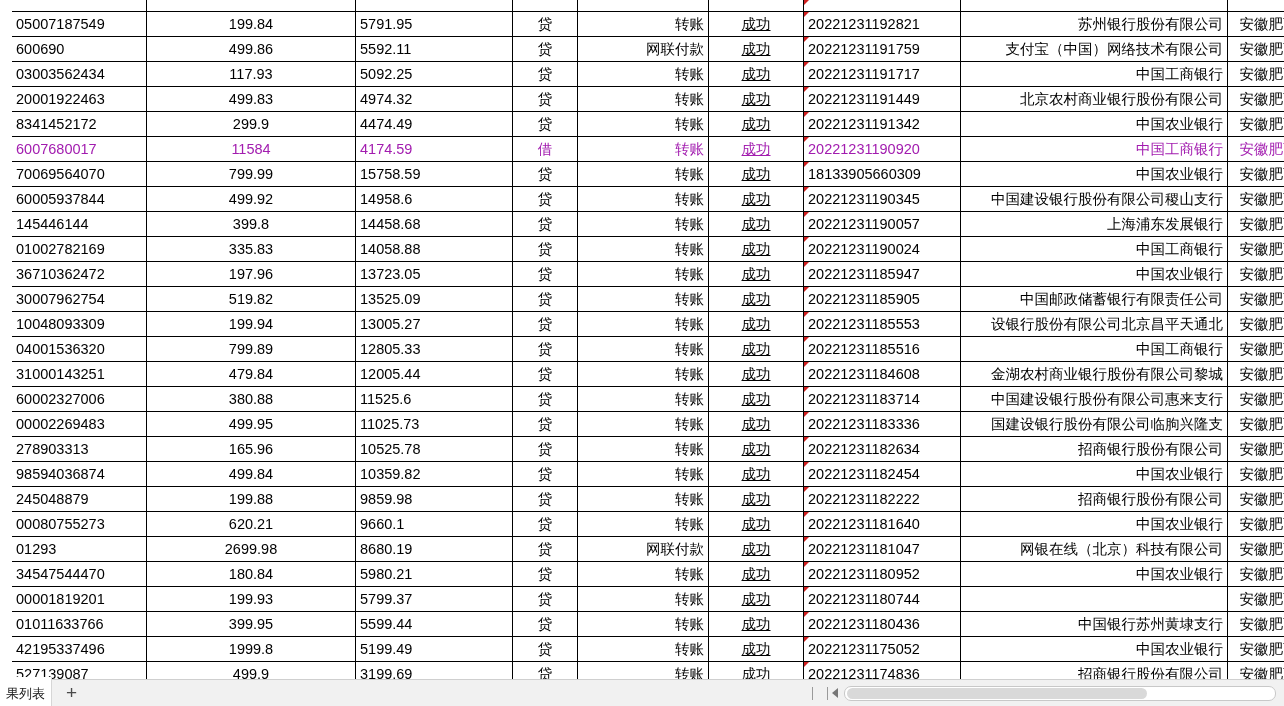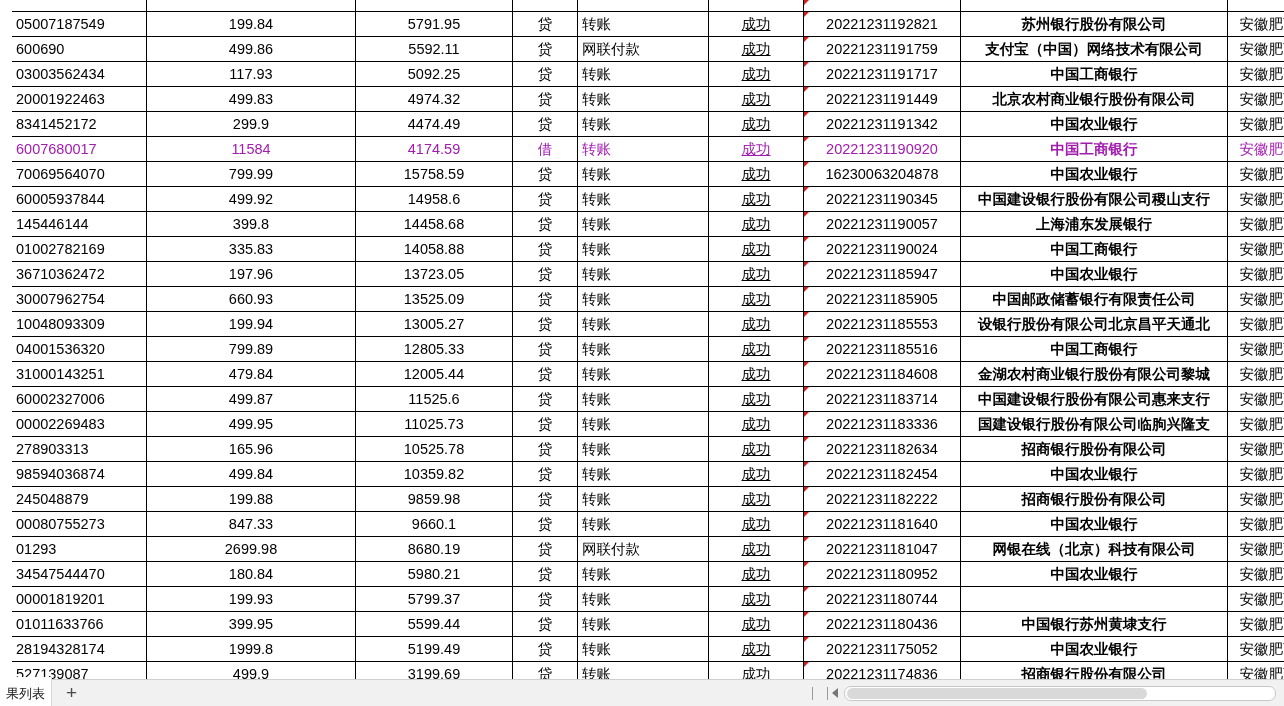--- a/index.html
+++ b/index.html
@@ -36,26 +36,26 @@
     height: 24px;
     padding: 0 4px;
     white-space: nowrap;
     overflow: hidden;
     vertical-align: middle;
     background: #ffffff;
   }
   
   .c0 { width: 126px; text-align: left; }
   .c1 { width: 200px; text-align: center; }
-  .c2 { width: 148px; text-align: center; }
+  .c2 { width: 148px; }
   .c3 { width: 56px;  text-align: center; }
-  .c4 { width: 122px; text-align: left; }
+  .c4 { width: 122px; text-align: right; }
   .c5 { width: 86px;  text-align: center; text-decoration: underline; }
-  .c6 { width: 148px; text-align: center; position: relative; }
-  .c7 { width: 258px; text-align: center; font-weight: bold; }
+  .c6 { width: 148px; text-align: left; position: relative; }
+  .c7 { width: 258px; text-align: right; }
   .c8 { width: 160px; text-align: center; border-right: none; }
 
   
   .c6::before {
     content: "";
     position: absolute;
     left: 0;
     top: 0;
     border-left: 5px solid #d02020;
     border-bottom: 5px solid transparent;
@@ -220,21 +220,21 @@
             <td class="c7">中国工商银行</td>
             <td class="c8">安徽肥西农村商业银行</td>
           </tr>
           <tr>
             <td class="c0">70069564070</td>
             <td class="c1">799.99</td>
             <td class="c2">15758.59</td>
             <td class="c3">贷</td>
             <td class="c4">转账</td>
             <td class="c5">成功</td>
-            <td class="c6">16230063204878</td>
+            <td class="c6">18133905660309</td>
             <td class="c7">中国农业银行</td>
             <td class="c8">安徽肥西农村商业银行</td>
           </tr>
           <tr>
             <td class="c0">60005937844</td>
             <td class="c1">499.92</td>
             <td class="c2">14958.6</td>
             <td class="c3">贷</td>
             <td class="c4">转账</td>
             <td class="c5">成功</td>
@@ -270,21 +270,21 @@
             <td class="c2">13723.05</td>
             <td class="c3">贷</td>
             <td class="c4">转账</td>
             <td class="c5">成功</td>
             <td class="c6">20221231185947</td>
             <td class="c7">中国农业银行</td>
             <td class="c8">安徽肥西农村商业银行</td>
           </tr>
           <tr>
             <td class="c0">30007962754</td>
-            <td class="c1">660.93</td>
+            <td class="c1">519.82</td>
             <td class="c2">13525.09</td>
             <td class="c3">贷</td>
             <td class="c4">转账</td>
             <td class="c5">成功</td>
             <td class="c6">20221231185905</td>
             <td class="c7">中国邮政储蓄银行有限责任公司</td>
             <td class="c8">安徽肥西农村商业银行</td>
           </tr>
           <tr>
             <td class="c0">10048093309</td>
@@ -314,21 +314,21 @@
             <td class="c2">12005.44</td>
             <td class="c3">贷</td>
             <td class="c4">转账</td>
             <td class="c5">成功</td>
             <td class="c6">20221231184608</td>
             <td class="c7">金湖农村商业银行股份有限公司黎城</td>
             <td class="c8">安徽肥西农村商业银行</td>
           </tr>
           <tr>
             <td class="c0">60002327006</td>
-            <td class="c1">499.87</td>
+            <td class="c1">380.88</td>
             <td class="c2">11525.6</td>
             <td class="c3">贷</td>
             <td class="c4">转账</td>
             <td class="c5">成功</td>
             <td class="c6">20221231183714</td>
             <td class="c7">中国建设银行股份有限公司惠来支行</td>
             <td class="c8">安徽肥西农村商业银行</td>
           </tr>
           <tr>
             <td class="c0">00002269483</td>
@@ -369,21 +369,21 @@
             <td class="c2">9859.98</td>
             <td class="c3">贷</td>
             <td class="c4">转账</td>
             <td class="c5">成功</td>
             <td class="c6">20221231182222</td>
             <td class="c7">招商银行股份有限公司</td>
             <td class="c8">安徽肥西农村商业银行</td>
           </tr>
           <tr>
             <td class="c0">00080755273</td>
-            <td class="c1">847.33</td>
+            <td class="c1">620.21</td>
             <td class="c2">9660.1</td>
             <td class="c3">贷</td>
             <td class="c4">转账</td>
             <td class="c5">成功</td>
             <td class="c6">20221231181640</td>
             <td class="c7">中国农业银行</td>
             <td class="c8">安徽肥西农村商业银行</td>
           </tr>
           <tr>
             <td class="c0">01293</td>
@@ -423,21 +423,21 @@
             <td class="c1">399.95</td>
             <td class="c2">5599.44</td>
             <td class="c3">贷</td>
             <td class="c4">转账</td>
             <td class="c5">成功</td>
             <td class="c6">20221231180436</td>
             <td class="c7">中国银行苏州黄埭支行</td>
             <td class="c8">安徽肥西农村商业银行</td>
           </tr>
           <tr>
-            <td class="c0">28194328174</td>
+            <td class="c0">42195337496</td>
             <td class="c1">1999.8</td>
             <td class="c2">5199.49</td>
             <td class="c3">贷</td>
             <td class="c4">转账</td>
             <td class="c5">成功</td>
             <td class="c6">20221231175052</td>
             <td class="c7">中国农业银行</td>
             <td class="c8">安徽肥西农村商业银行</td>
           </tr>
           <tr>

